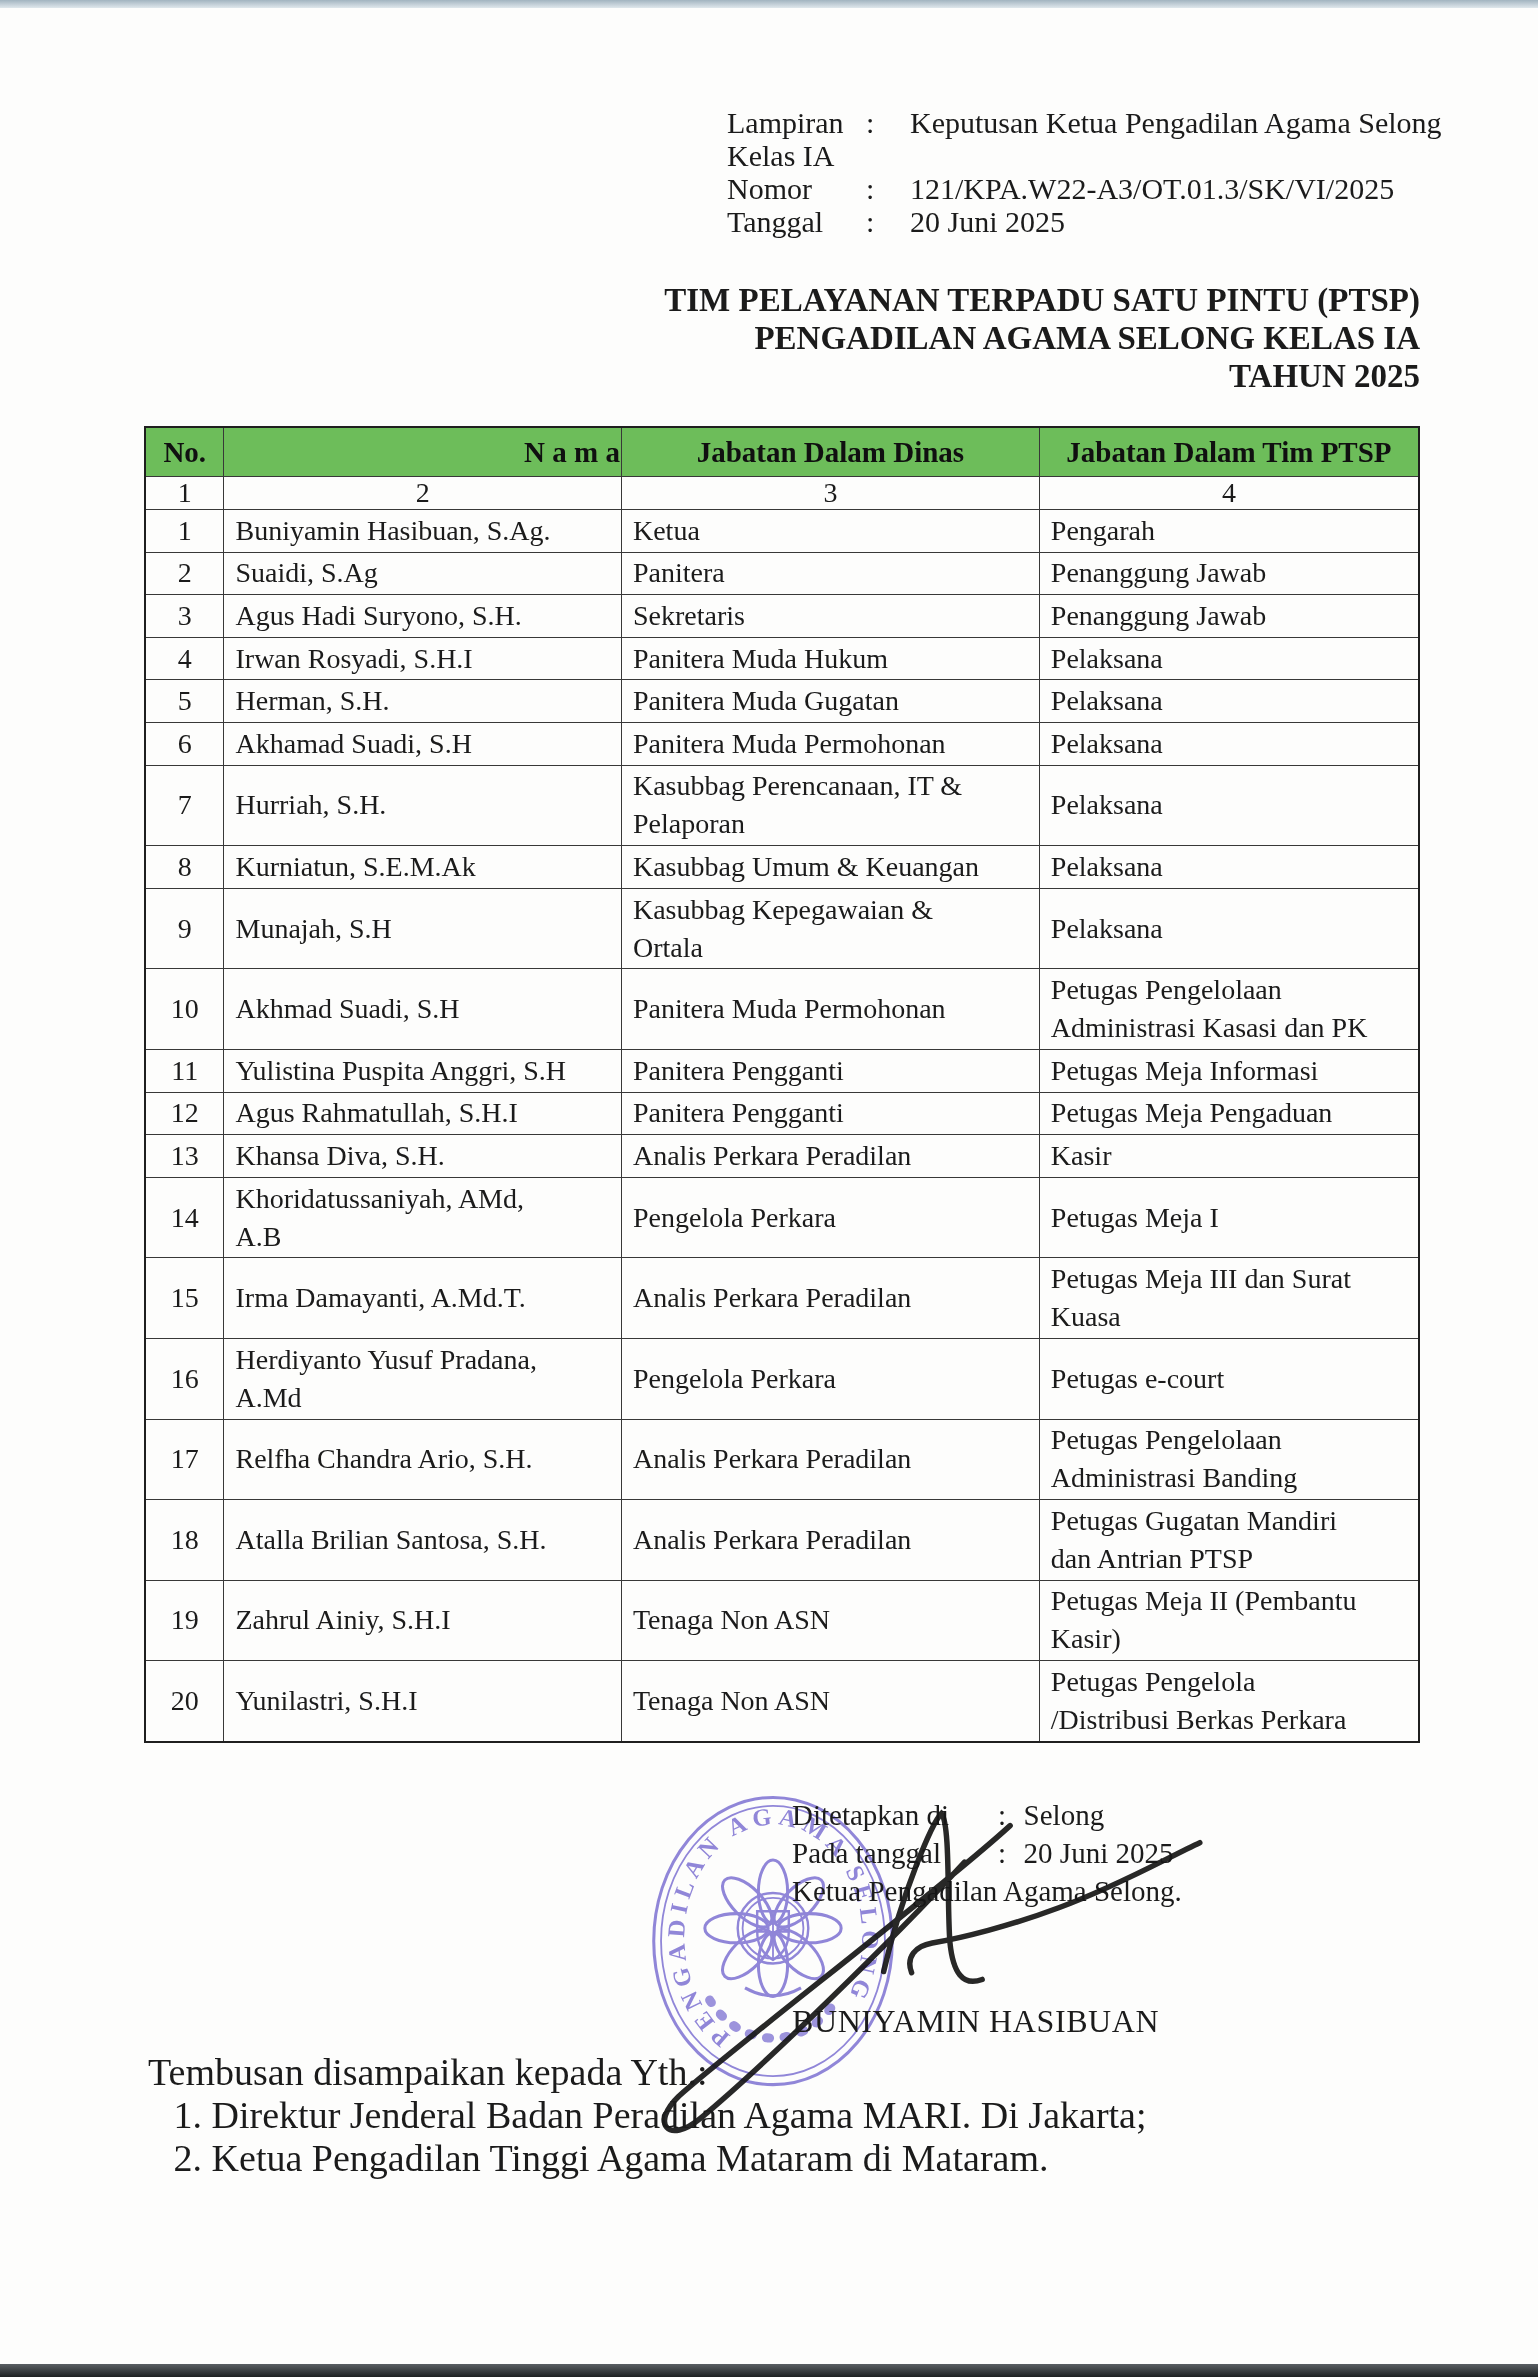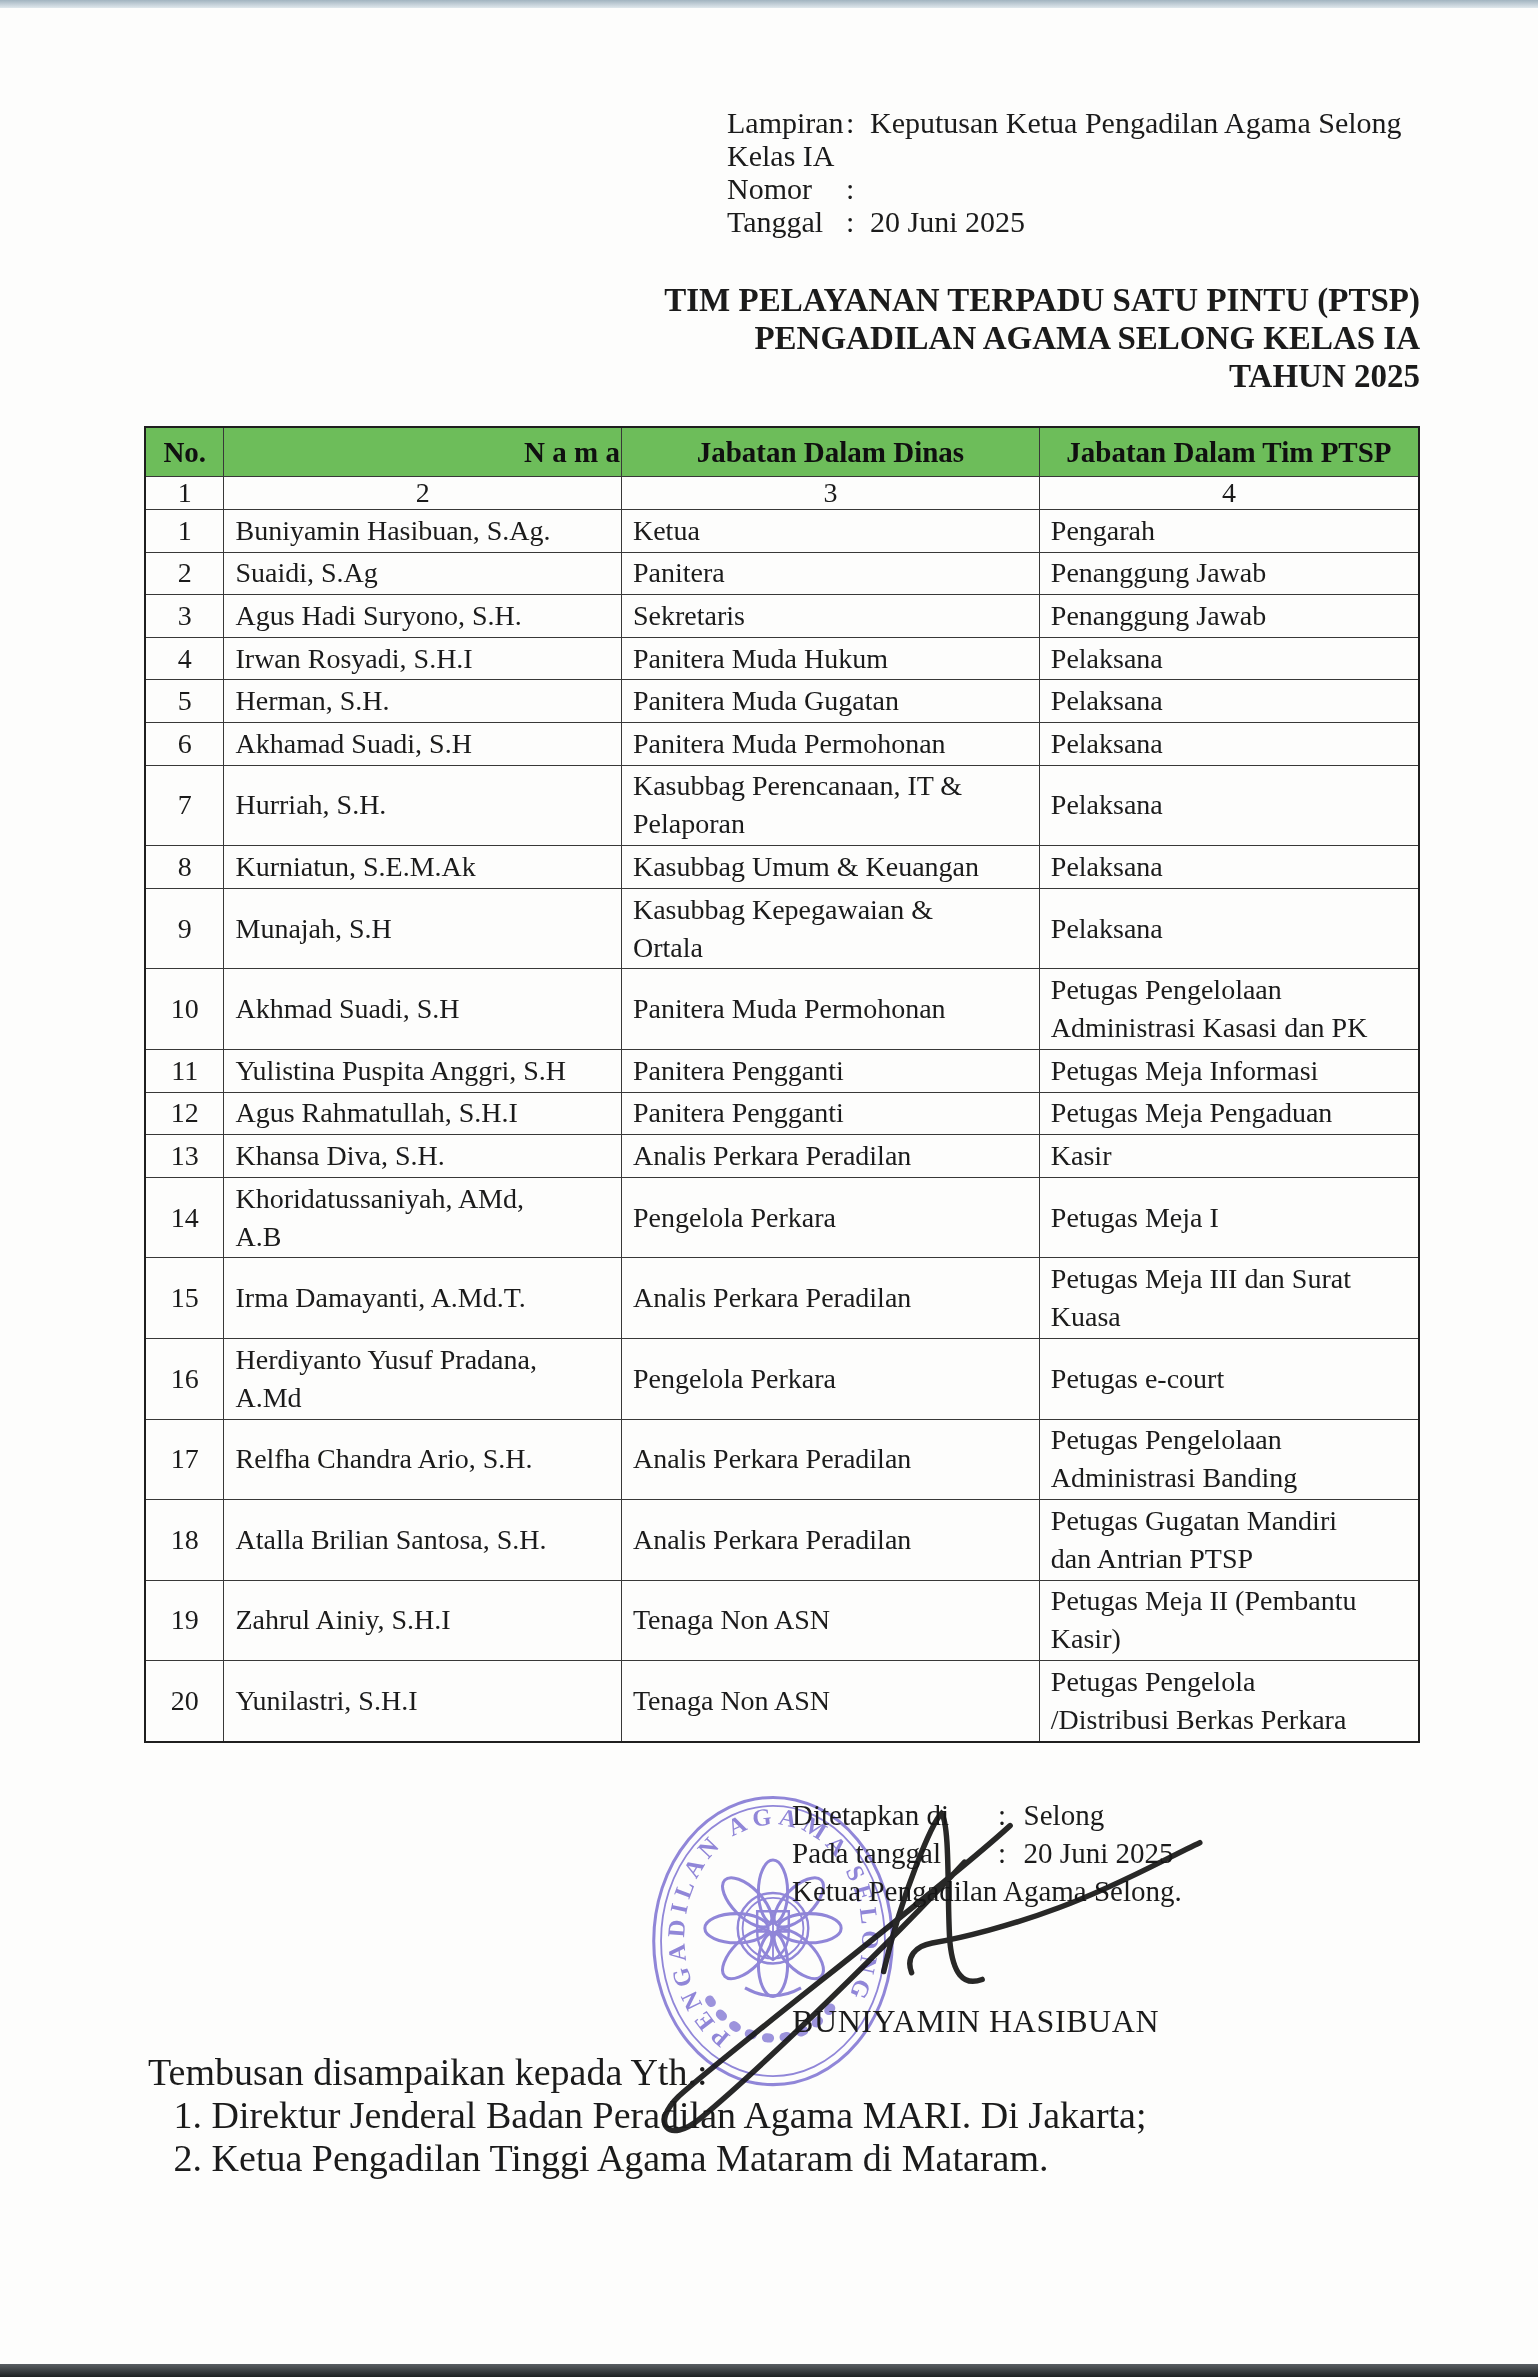--- a/index.html
+++ b/index.html
@@ -9,21 +9,21 @@
     font-family:"Liberation Serif","DejaVu Serif",serif;color:#1b1b1b;
   }
   .top-strip{position:absolute;top:0;left:0;right:0;height:8px;
     background:linear-gradient(#a2b4c0,#dfe7ec);}
   .bottom-strip{position:absolute;bottom:0;left:0;right:0;height:12.8px;
     background:linear-gradient(#5a5f63,#1d2022);}
 
   
   .lampiran{position:absolute;left:727px;top:106px;width:724px;
     font-size:30px;line-height:33px;}
-  .lamp-row{display:flex;}
+  .lamp-row{display:flex;gap:20px;}
   .lamp-label{width:119px;flex:0 0 auto;}
   .lamp-colon{width:24px;flex:0 0 auto;}
   .lamp-value{flex:1;}
 
   
   .title{position:absolute;left:144px;top:281px;width:1276px;
     text-align:right;font-weight:bold;font-size:33px;line-height:38px;}
 
   
   table.doc-table{
@@ -77,20 +77,21 @@
       <span class="lamp-label">Lampiran</span>
       <span class="lamp-colon">:</span>
       <span class="lamp-value">Keputusan Ketua Pengadilan Agama Selong</span>
     </div>
     <div class="lamp-row">
       <span class="lamp-value">Kelas IA</span>
     </div>
     <div class="lamp-row">
       <span class="lamp-label">Nomor</span>
       <span class="lamp-colon">:</span>
+      <span class="lamp-value">121/KPA.W22-A3/OT.01.3/SK/VI/2025</span>
     </div>
     <div class="lamp-row">
       <span class="lamp-label">Tanggal</span>
       <span class="lamp-colon">:</span>
       <span class="lamp-value">20 Juni 2025</span>
     </div>
   </div>
 
   <div class="title">
     <div>TIM PELAYANAN TERPADU SATU PINTU (PTSP)</div>

